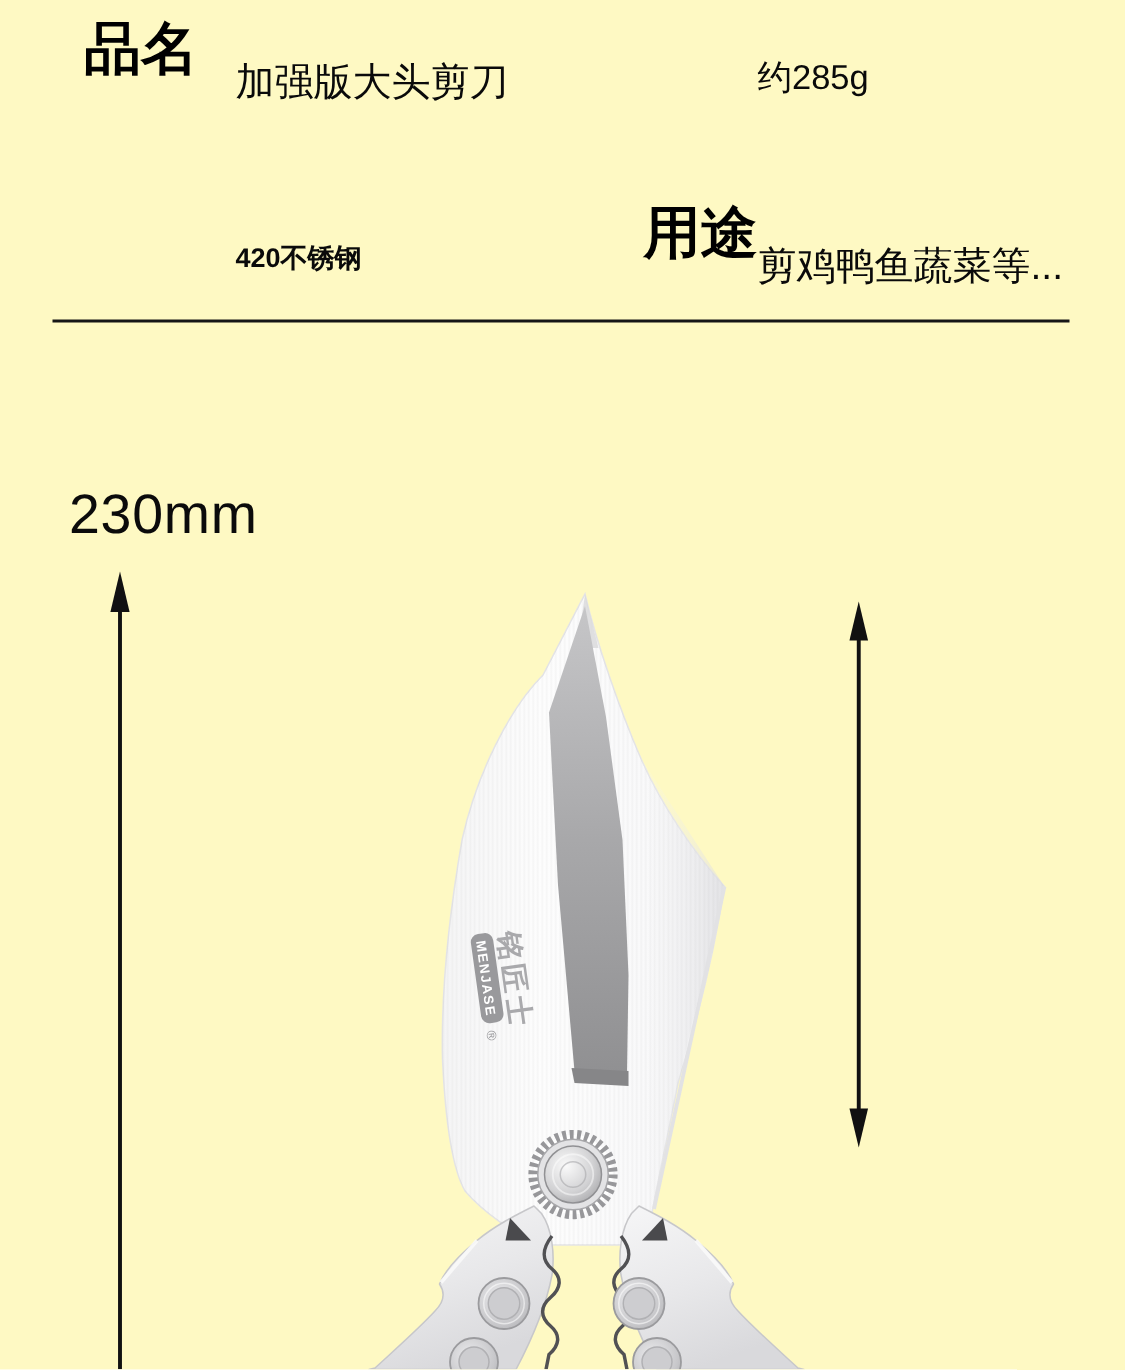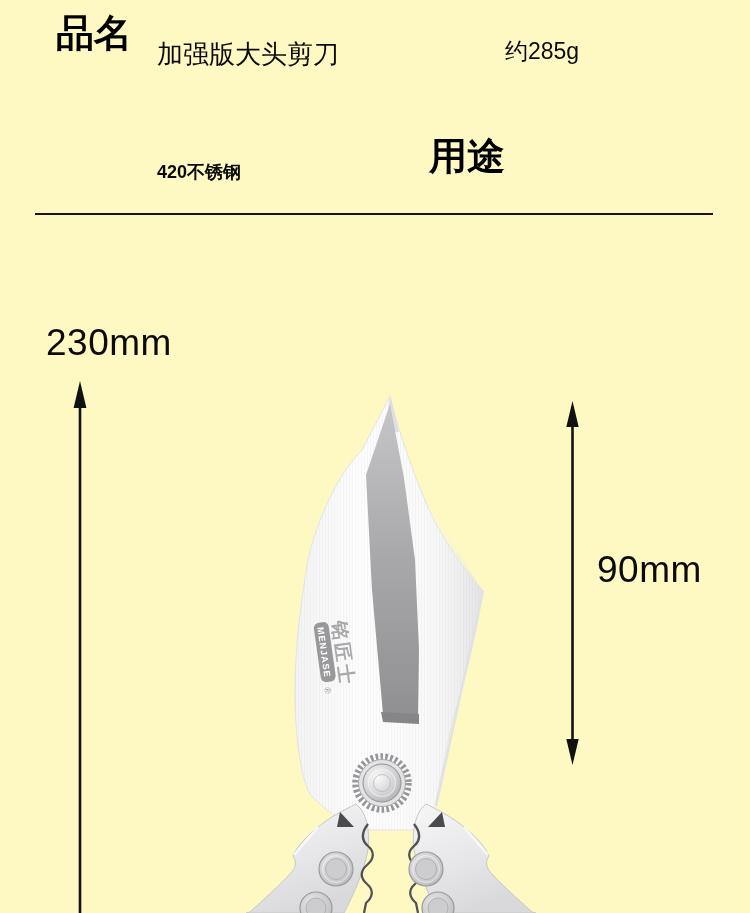--- a/index.html
+++ b/index.html
@@ -20,25 +20,25 @@
 <body>
 
 <div class="canvas">
 
   <div class="abs spec-label" style="left:56px;top:14px;">品名</div>
   <div class="abs spec-value" style="left:157px;top:21px;">加强版大头剪刀</div>
   <div class="abs spec-value" style="left:505px;top:20px;font-size:23px;">约285g</div>
 
   <div class="abs spec-value" style="left:157px;top:143px;font-size:18px;font-weight:bold;">420不锈钢</div>
   <div class="abs spec-label" style="left:429px;top:137px;">用途</div>
+  <div class="abs spec-value" style="left:505px;top:144px;">剪鸡鸭鱼蔬菜等...</div>
 
   <div class="divider"></div>
 
   <div class="abs dim-label" style="left:46px;top:324px;">230mm</div>
-  <div class="abs dim-label" style="left:597px;top:551px;">90mm</div>
 
   <svg width="750" height="913" viewBox="0 0 750 913">
     <defs>
       <linearGradient id="bladeGrad" x1="0" y1="0" x2="1" y2="0">
         <stop offset="0" stop-color="#f4f4f5"></stop>
         <stop offset="0.35" stop-color="#fdfdfd"></stop>
         <stop offset="0.72" stop-color="#f9f9fa"></stop>
         <stop offset="1" stop-color="#ededef"></stop>
       </linearGradient>
       <linearGradient id="slotGrad" x1="0" y1="0" x2="0" y2="1">

